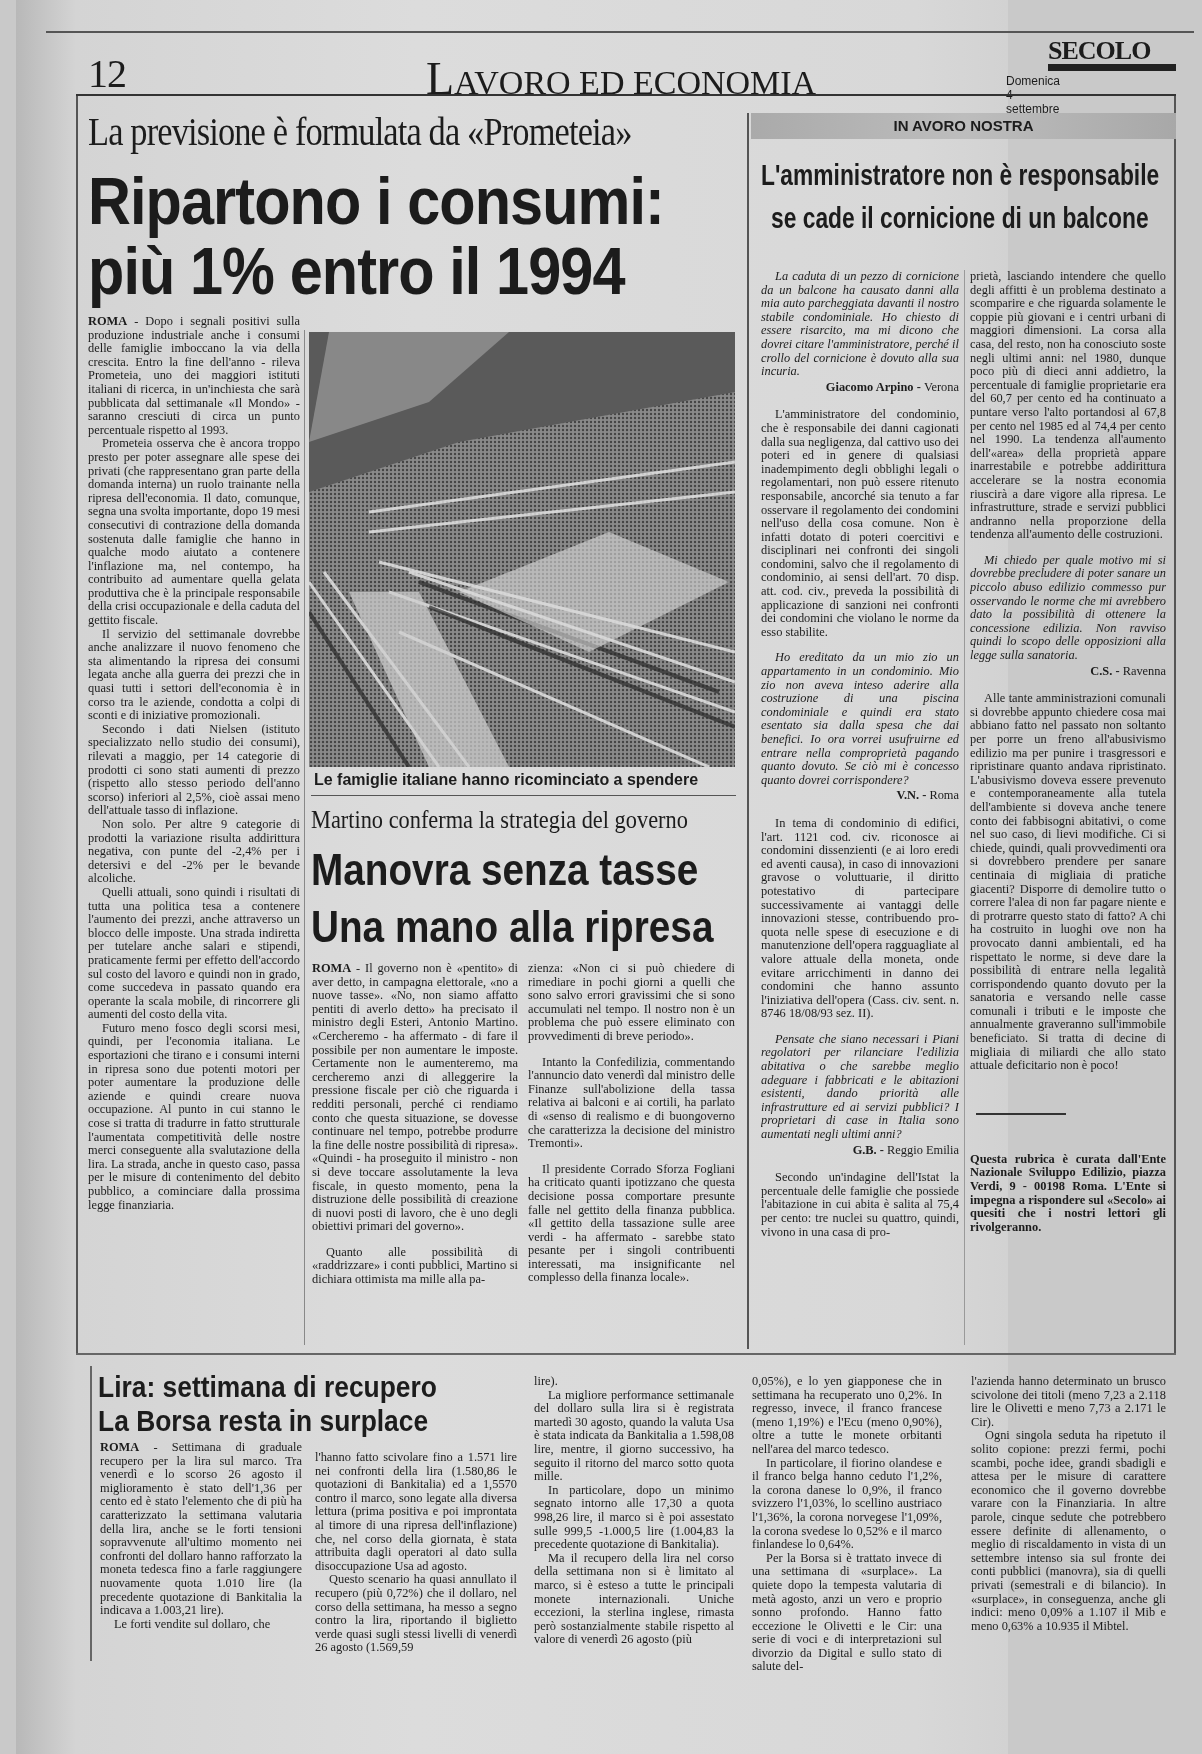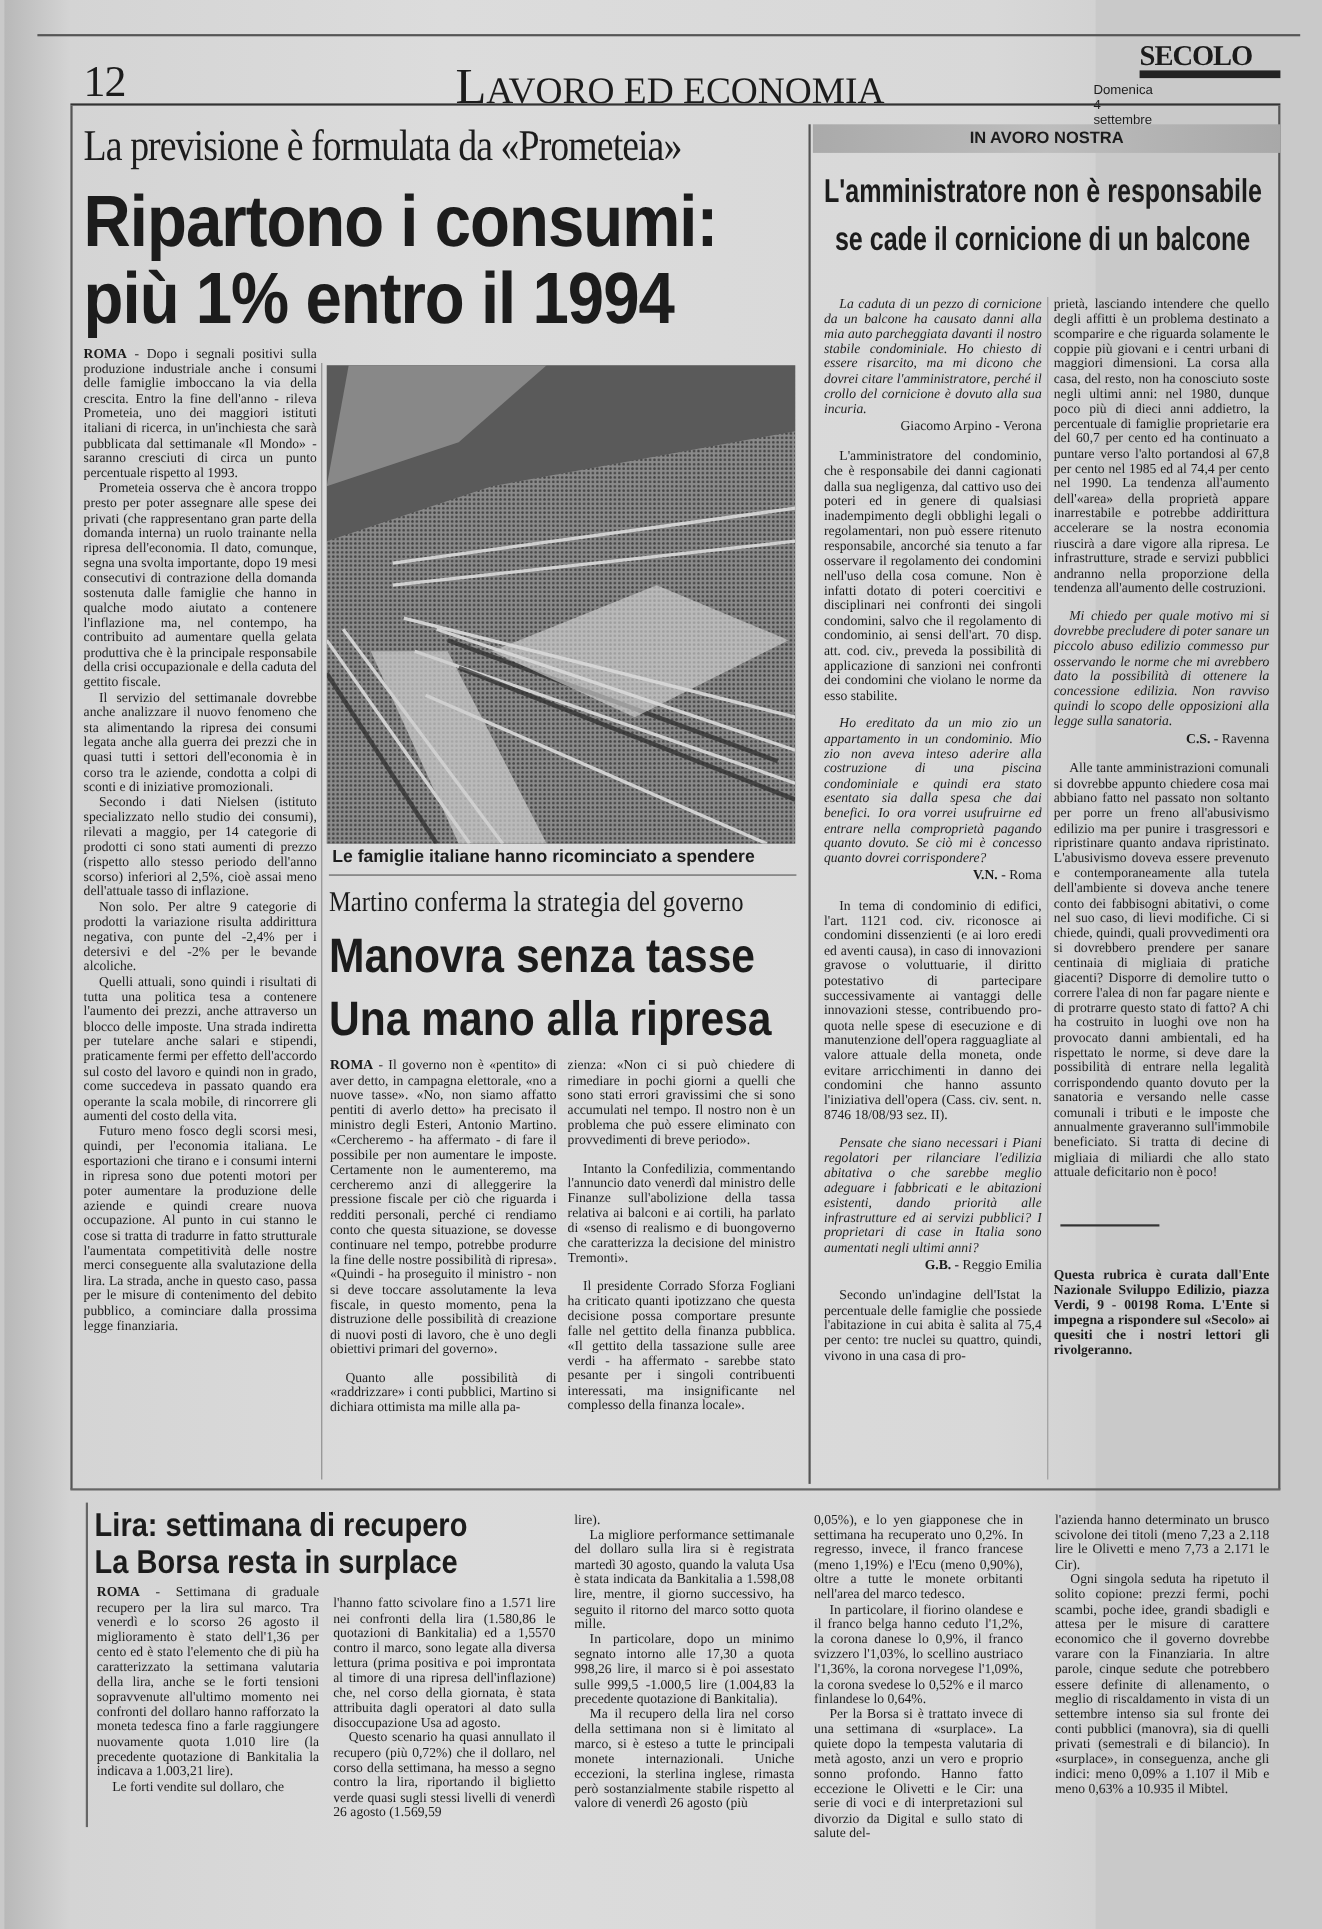--- a/index.html
+++ b/index.html
@@ -1,18 +1,18 @@
 <!DOCTYPE html>
 <html><head>
 <meta charset="utf-8">
 <style>
 *{box-sizing:border-box;margin:0;padding:0}
 html,body{width:1202px;height:1754px;background:#c9c9c9;overflow:hidden}
 body{position:relative;font-family:"Liberation Serif","DejaVu Serif",serif;color:#1c1c1c}
-.page{position:absolute;left:4px;top:0;width:992px;height:1754px;background:linear-gradient(90deg,#b8b8b8 0,#d4d4d4 60px,#dcdcdc 400px,#d8d8d8 900px,#c4c4c4 1202px)}
+.page{position:absolute;left:16px;top:0;width:992px;height:1754px;background:linear-gradient(90deg,#b8b8b8 0,#d4d4d4 60px,#dcdcdc 400px,#d8d8d8 900px,#c4c4c4 1202px)}
 .abs{position:absolute}
 .rule{position:absolute;background:#333}
 .pnum{left:72px;top:50px;font-size:40px;font-family:"Liberation Serif",serif;letter-spacing:-1px}
 .section{left:410px;top:52px;font-size:34px;font-family:"Liberation Serif",serif;letter-spacing:0px}
 .section .big{font-size:46px}
 .logo{left:1032px;top:36px;font-size:26px;font-weight:bold;font-family:"Liberation Serif",serif;letter-spacing:-1px}
 .logobar{left:1032px;top:64px;width:128px;height:7px;background:#222}
 .date{left:990px;top:74px;font-size:12px;font-family:"Liberation Sans",sans-serif}
 .kicker1{left:72px;top:108px;font-size:40px;font-family:"Liberation Serif",serif;letter-spacing:-1px;transform:scaleX(.86);transform-origin:left}
 .head1{left:72px;font-family:"Liberation Sans",sans-serif;font-weight:900;font-size:66px;letter-spacing:-1px;line-height:1;transform:scaleX(.9);transform-origin:left}
@@ -105,35 +105,35 @@
   <div class="abs kicker2">Martino conferma la strategia del governo</div>
   <div class="abs head2" style="top:848px">Manovra senza tasse</div>
   <div class="abs head2" style="top:905px">Una mano alla ripresa</div>
 
   <div class="col" style="left:296px;top:962px;width:206px;height:385px;overflow:hidden">
     <p class="first"><b class="dl">ROMA</b><span> - Il governo non è «pentito» di aver detto, in campagna elettorale, «no a nuove tasse». «No, non siamo affatto pentiti di averlo detto» ha precisato il ministro degli Esteri, Antonio Martino. «Cercheremo - ha affermato - di fare il possibile per non aumentare le imposte. Certamente non le aumenteremo, ma cercheremo anzi di alleggerire la pressione fiscale per ciò che riguarda i redditi personali, perché ci rendiamo conto che questa situazione, se dovesse continuare nel tempo, potrebbe produrre la fine delle nostre possibilità di ripresa». «Quindi - ha proseguito il ministro - non si deve toccare assolutamente la leva fiscale, in questo momento, pena la distruzione delle possibilità di creazione di nuovi posti di lavoro, che è uno degli obiettivi primari del governo».</span></p>
     <div class="gap"></div>
     <p>Quanto alle possibilità di «raddrizzare» i conti pubblici, Martino si dichiara ottimista ma mille alla pa-</p>
   </div>
   <div class="col" style="left:512px;top:962px;width:207px;height:385px;overflow:hidden">
-    <p class="first">zienza: «Non ci si può chiedere di rimediare in pochi giorni a quelli che sono stati errori gravissimi che si sono accumulati nel tempo. Il nostro non è un problema che può essere eliminato con provvedimenti di breve periodo».</p>
+    <p class="first">zienza: «Non ci si può chiedere di rimediare in pochi giorni a quelli che sono salvo errori gravissimi che si sono accumulati nel tempo. Il nostro non è un problema che può essere eliminato con provvedimenti di breve periodo».</p>
     <div class="gap"></div>
     <p>Intanto la Confedilizia, commentando l'annuncio dato venerdì dal ministro delle Finanze sull'abolizione della tassa relativa ai balconi e ai cortili, ha parlato di «senso di realismo e di buongoverno che caratterizza la decisione del ministro Tremonti».</p>
     <div class="gap"></div>
     <p>Il presidente Corrado Sforza Fogliani ha criticato quanti ipotizzano che questa decisione possa comportare presunte falle nel gettito della finanza pubblica. «Il gettito della tassazione sulle aree verdi - ha affermato - sarebbe stato pesante per i singoli contribuenti interessati, ma insignificante nel complesso della finanza locale».</p>
   </div>
 
   <div class="abs box-r"></div>
   <div class="abs rubric">IN AVORO NOSTRA</div>
   <div class="abs head3" style="top:160px">L'amministratore non è responsabile</div>
   <div class="abs head3" style="top:203px;left:755px">se cade il cornicione di un balcone</div>
 
   <div class="col" style="left:745px;top:270px;width:198px;height:1080px;overflow:hidden">
     <p class="it">La caduta di un pezzo di cornicione da un balcone ha causato danni alla mia auto parcheggiata davanti il nostro stabile condominiale. Ho chiesto di essere risarcito, ma mi dicono che dovrei citare l'amministratore, perché il crollo del cornicione è dovuto alla sua incuria.</p>
-    <p class="sig"><span style="font-weight:normal">Giacomo Arpino</span> - <span>Verona</span></p>
+    <p class="sig"><span style="font-weight:bold">Giacomo Arpino</span> - <span>Verona</span></p>
     <p>L'amministratore del condominio, che è responsabile dei danni cagionati dalla sua negligenza, dal cattivo uso dei poteri ed in genere di qualsiasi inadempimento degli obblighi legali o regolamentari, non può essere ritenuto responsabile, ancorché sia tenuto a far osservare il regolamento dei condomini nell'uso della cosa comune. Non è infatti dotato di poteri coercitivi e disciplinari nei confronti dei singoli condomini, salvo che il regolamento di condominio, ai sensi dell'art. 70 disp. att. cod. civ., preveda la possibilità di applicazione di sanzioni nei confronti dei condomini che violano le norme da esso stabilite.</p>
     <div class="gap"></div>
     <p class="it">Ho ereditato da un mio zio un appartamento in un condominio. Mio zio non aveva inteso aderire alla costruzione di una piscina condominiale e quindi era stato esentato sia dalla spesa che dai benefici. Io ora vorrei usufruirne ed entrare nella comproprietà pagando quanto dovuto. Se ciò mi è concesso quanto dovrei corrispondere?</p>
     <p class="sig"><span style="font-weight:bold">V.N.</span> - <span>Roma</span></p>
     <p>In tema di condominio di edifici, l'art. 1121 cod. civ. riconosce ai condomini dissenzienti (e ai loro eredi ed aventi causa), in caso di innovazioni gravose o voluttuarie, il diritto potestativo di partecipare successivamente ai vantaggi delle innovazioni stesse, contribuendo pro-quota nelle spese di esecuzione e di manutenzione dell'opera ragguagliate al valore attuale della moneta, onde evitare arricchimenti in danno dei condomini che hanno assunto l'iniziativa dell'opera (Cass. civ. sent. n. 8746 18/08/93 sez. II).</p>
     <div class="gap"></div>
     <p class="it">Pensate che siano necessari i Piani regolatori per rilanciare l'edilizia abitativa o che sarebbe meglio adeguare i fabbricati e le abitazioni esistenti, dando priorità alle infrastrutture ed ai servizi pubblici? I proprietari di case in Italia sono aumentati negli ultimi anni?</p>
     <p class="sig"><span style="font-weight:bold">G.B.</span> - <span>Reggio Emilia</span></p>
     <p>Secondo un'indagine dell'Istat la percentuale delle famiglie che possiede l'abitazione in cui abita è salita al 75,4 per cento: tre nuclei su quattro, quindi, vivono in una casa di pro-</p>
   </div>

